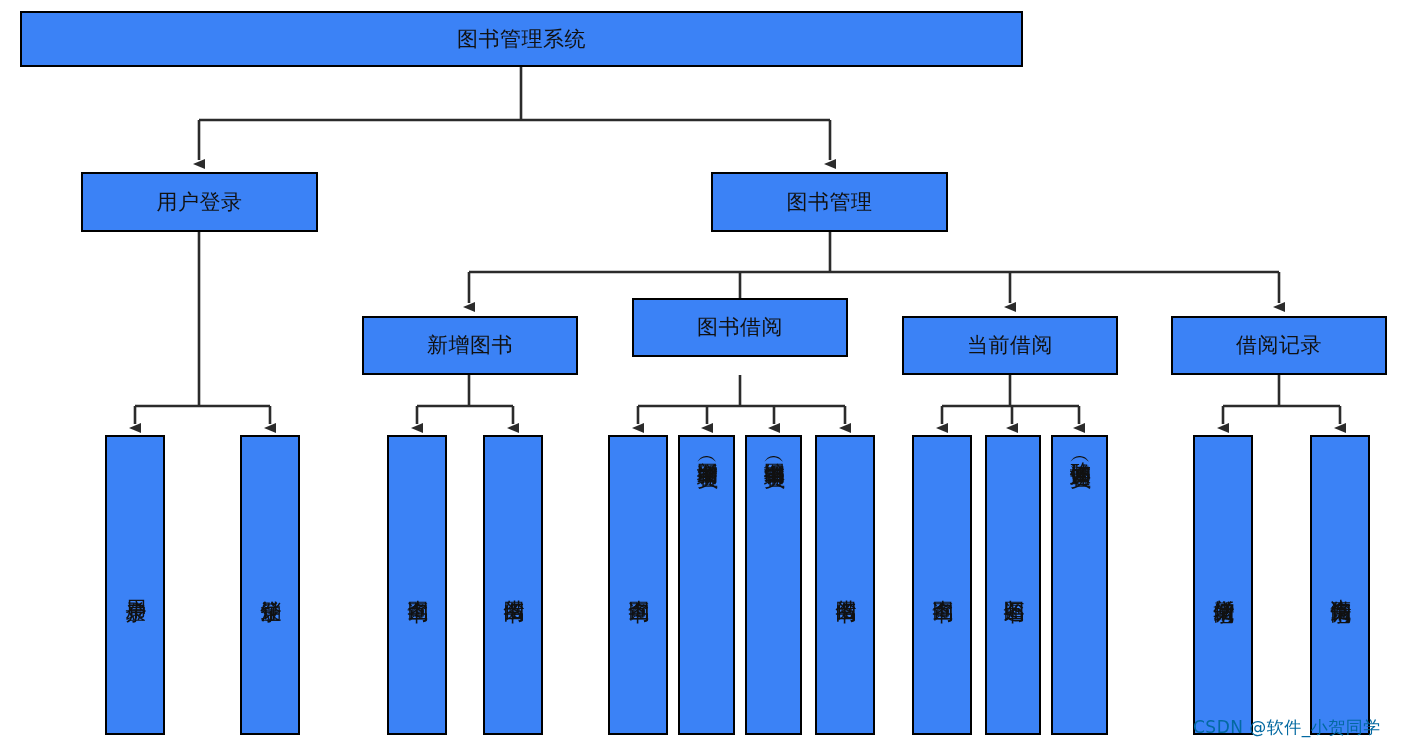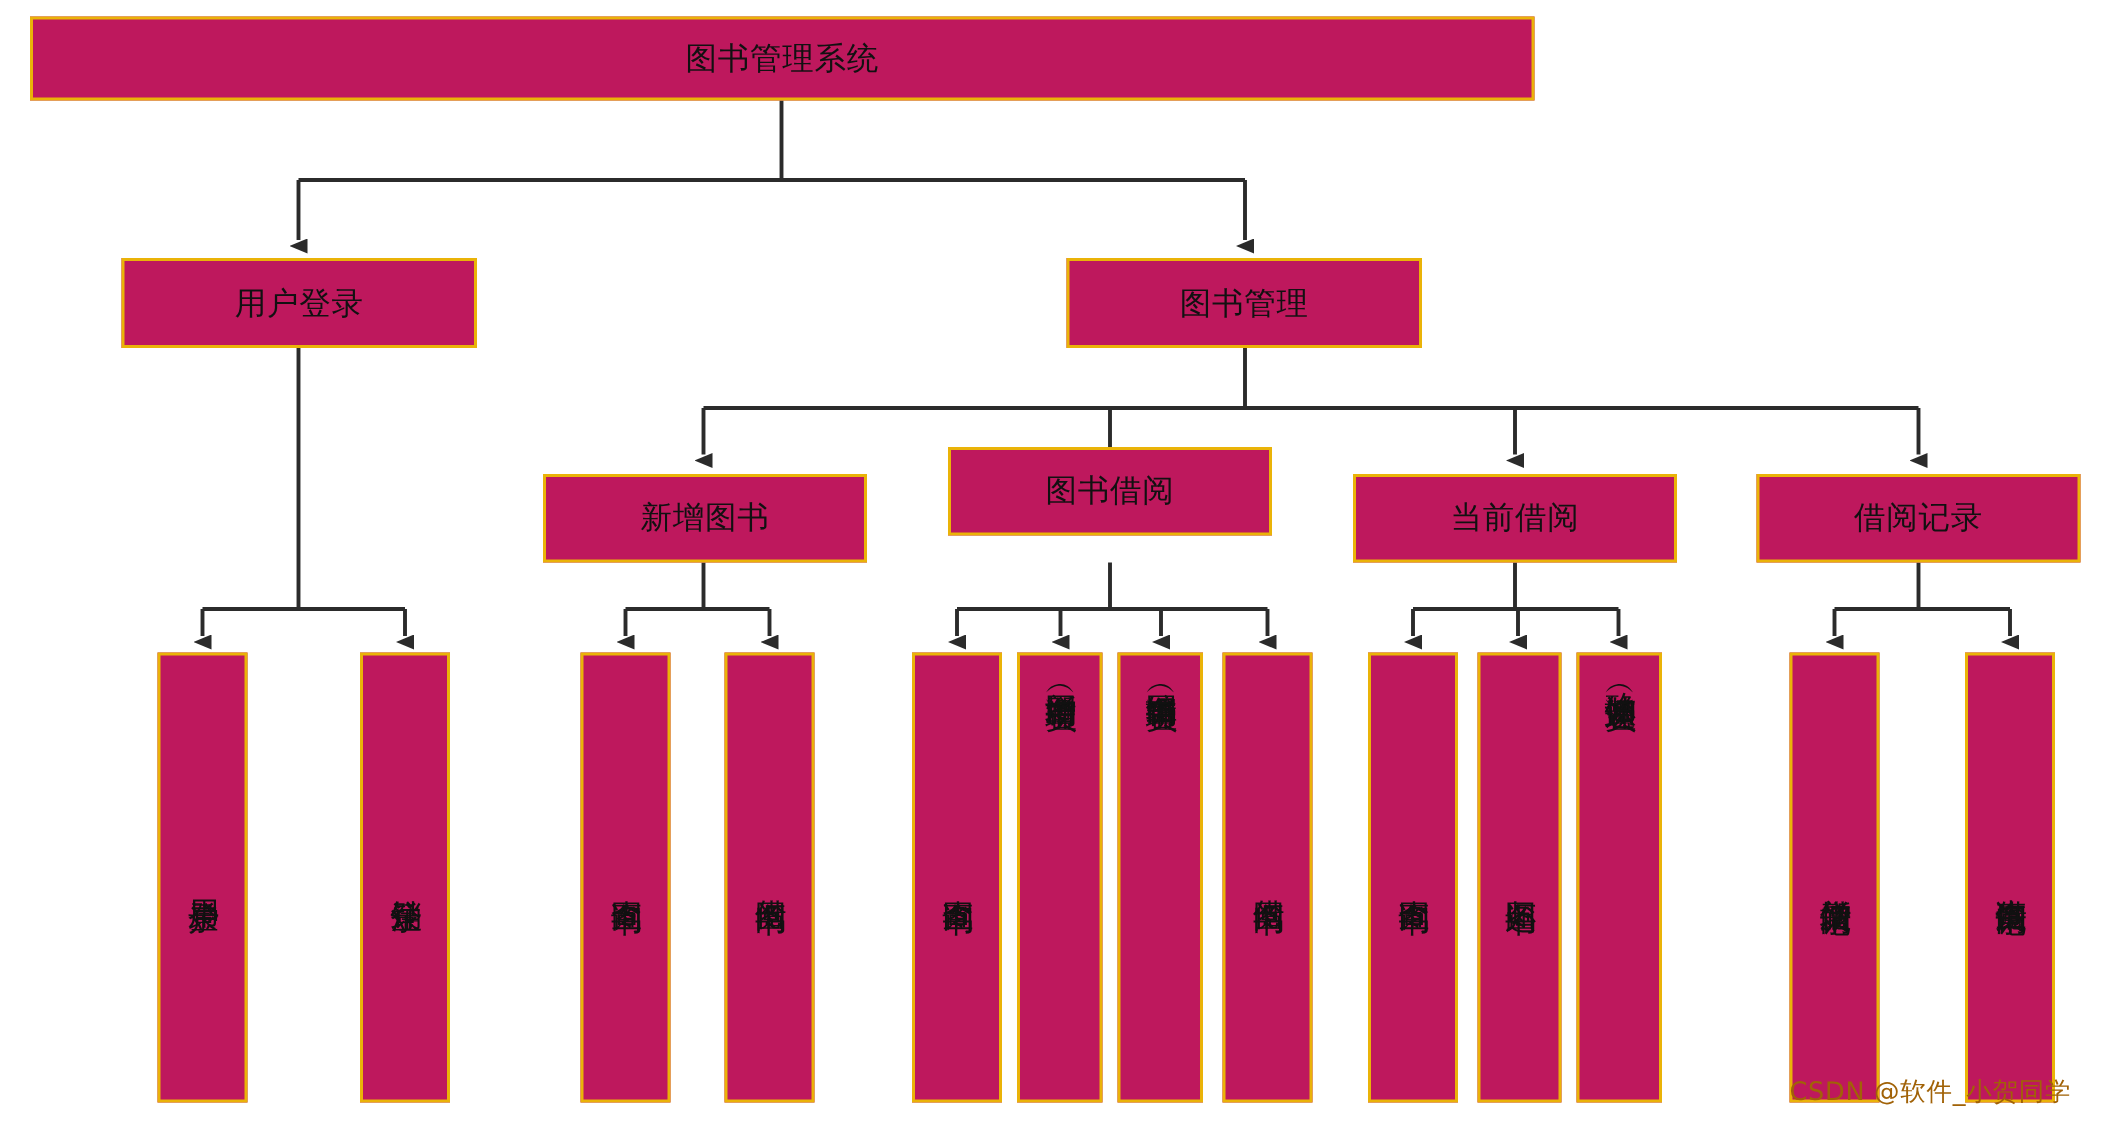--- a/index.html
+++ b/index.html
@@ -23,22 +23,22 @@
     position: absolute;
     left: 0;
     top: 0;
     width: 1405px;
     height: 747px;
     pointer-events: none;
   }
   .node {
     position: absolute;
     box-sizing: border-box;
-    background: #be185d;
-    border: 2px solid #eab308;
+    background: #3b82f6;
+    border: 2px solid #000000;
     display: flex;
     align-items: center;
     justify-content: center;
     z-index: 2;
   }
   .node .lbl {
     font-size: 21px;
     line-height: 1.15;
     color: #111111;
     letter-spacing: 0.5px;
@@ -63,21 +63,21 @@
     margin-top: auto;
     margin-bottom: auto;
   }
   .node.leaf.mid {
     align-items: center;
     padding-top: 0;
   }
   .watermark {
     position: absolute;
     font-size: 17px;
-    color: #a16207;
+    color: #0369a1;
     white-space: nowrap;
     z-index: 3;
     letter-spacing: 0.5px;
   }
 </style>
 </head>
 <body>
 
 <div id="canvas">
 

